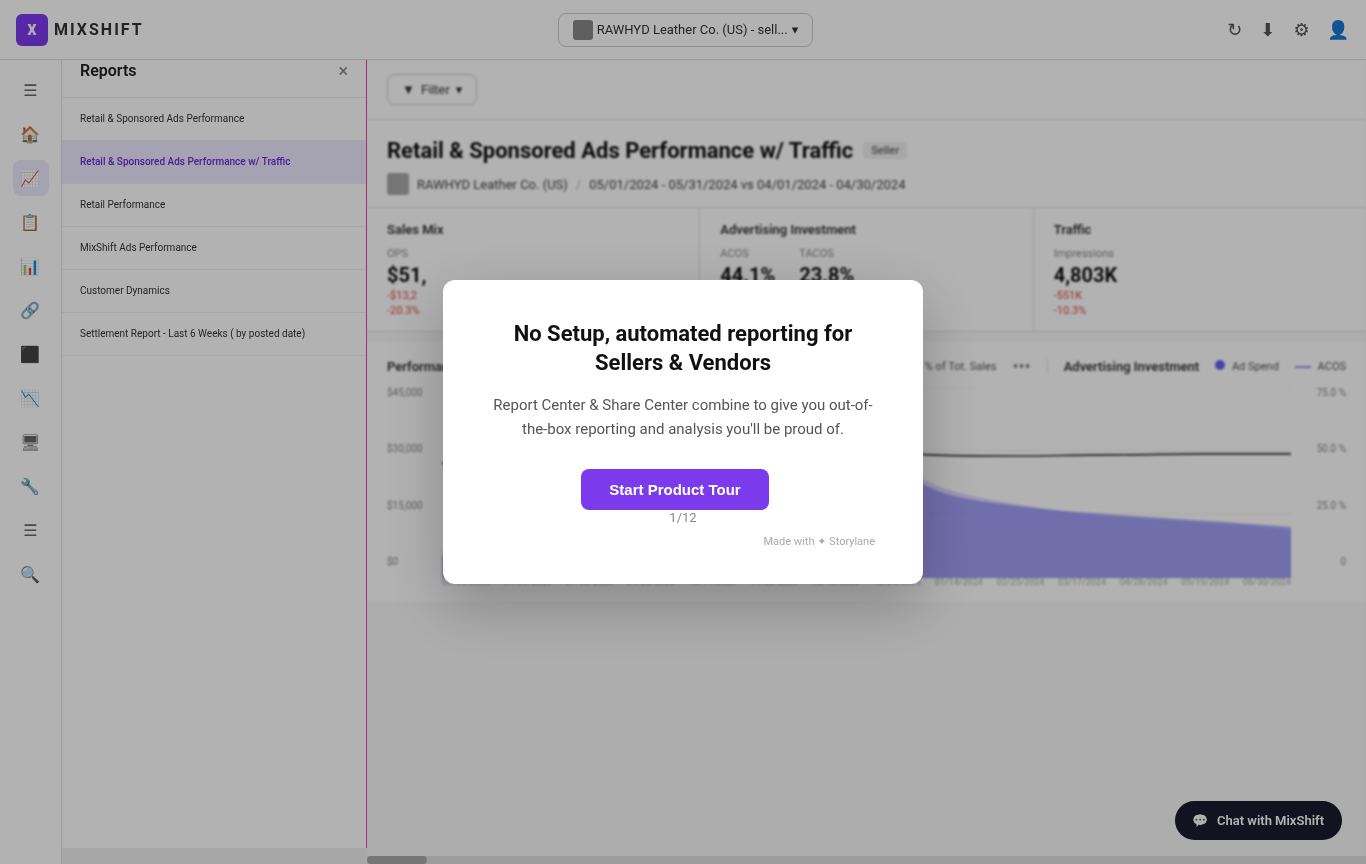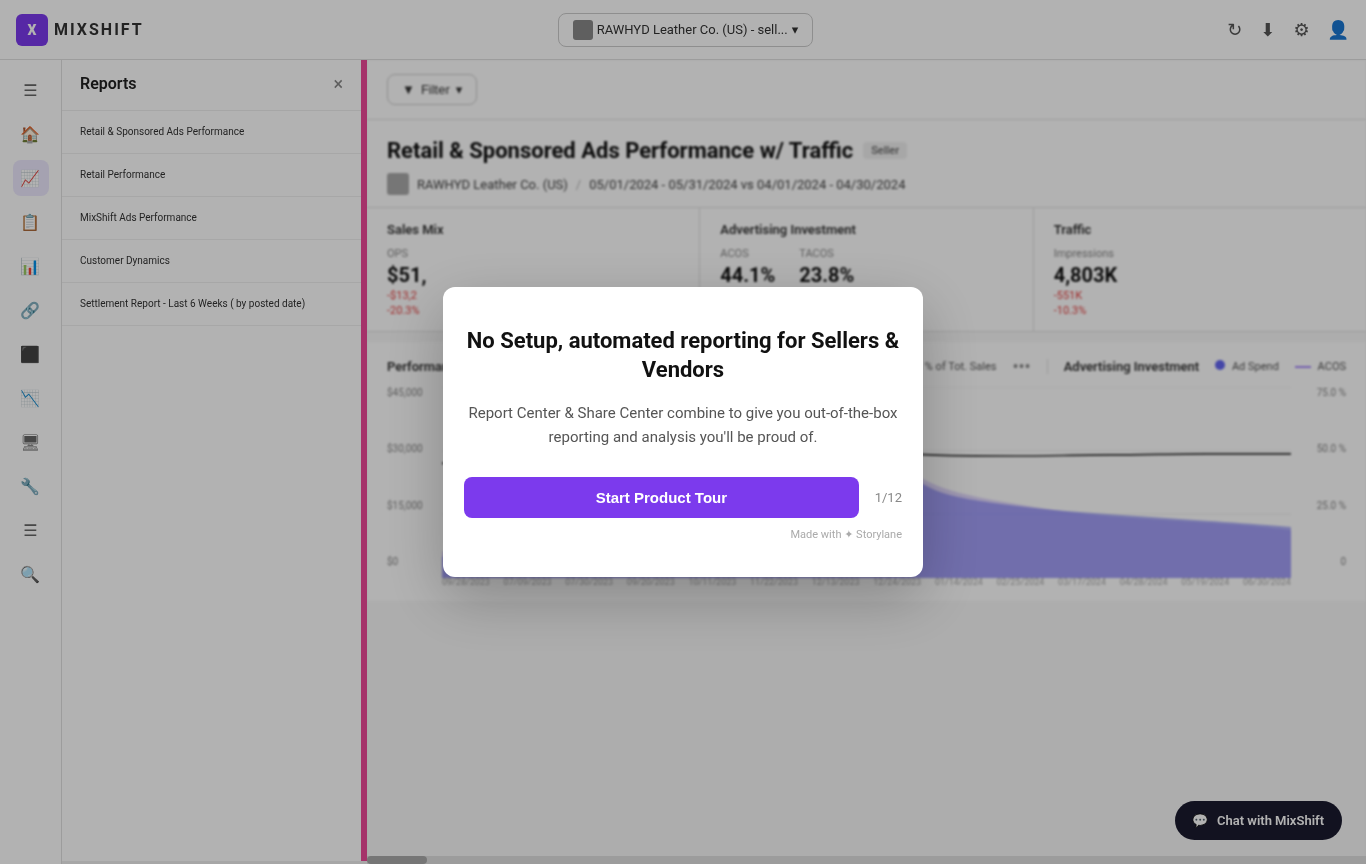--- a/index.html
+++ b/index.html
@@ -85,25 +85,25 @@
       border-radius: 8px;
       cursor: pointer;
       color: #666;
       font-size: 16px;
     }
     .sidebar-icon-btn.active { background: #ede9fe; color: #7c3aed; }
 
     
     .reports-panel {
       position: fixed;
-      top: 57px; left: 62px;
+      top: 44px; left: 62px;
       width: 305px;
       height: calc(100vh - 60px);
       background: #fff;
-      border-right: 6px solid #ec4899;
+      border-right: 1px solid #ec4899;
       z-index: 80;
       overflow-y: auto;
     }
     .reports-header {
       display: flex;
       align-items: center;
       justify-content: space-between;
       padding: 16px 18px;
       border-bottom: 1px solid #eee;
     }
@@ -300,21 +300,21 @@
       top: 0; left: 0; right: 0; bottom: 0;
       background: rgba(0,0,0,0.3);
       z-index: 1000;
       display: flex;
       align-items: center;
       justify-content: center;
     }
     .modal-box {
       background: #fff;
       border-radius: 12px;
-      padding: 40px 21px 36px;
+      padding: 40px 48px 36px;
       max-width: 480px;
       width: 90%;
       box-shadow: 0 20px 60px rgba(0,0,0,0.25);
       text-align: center;
       position: relative;
     }
     .modal-title {
       font-size: 22px;
       font-weight: 700;
       color: #111;
@@ -324,20 +324,21 @@
     .modal-desc {
       font-size: 15px;
       color: #555;
       line-height: 1.6;
       margin-bottom: 28px;
     }
     .modal-footer {
       display: flex;
       align-items: center;
       justify-content: space-between;
+      flex-direction: column;
     }
     .modal-start-btn {
       background: #7c3aed;
       color: #fff;
       border: none;
       border-radius: 8px;
       padding: 12px 28px;
       font-size: 15px;
       font-weight: 600;
       cursor: pointer;
@@ -437,20 +438,23 @@
 </div>
 
 <div class="reports-panel">
   <div class="reports-header">
     <span class="reports-title">Reports</span>
     <span class="reports-close">×</span>
   </div>
 
   <div class="report-item">
     <span>Retail &amp; Sponsored Ads Performance</span>
+  </div>
+  <div class="report-item active">
+    <span>Retail &amp; Sponsored Ads Performance w/ Traffic</span>
   </div>
   <div class="report-item">
     <span>Retail Performance</span>
   </div>
   <div class="report-item">
     <span>MixShift Ads Performance</span>
   </div>
   <div class="report-item">
     <span>Customer Dynamics</span>
   </div>

